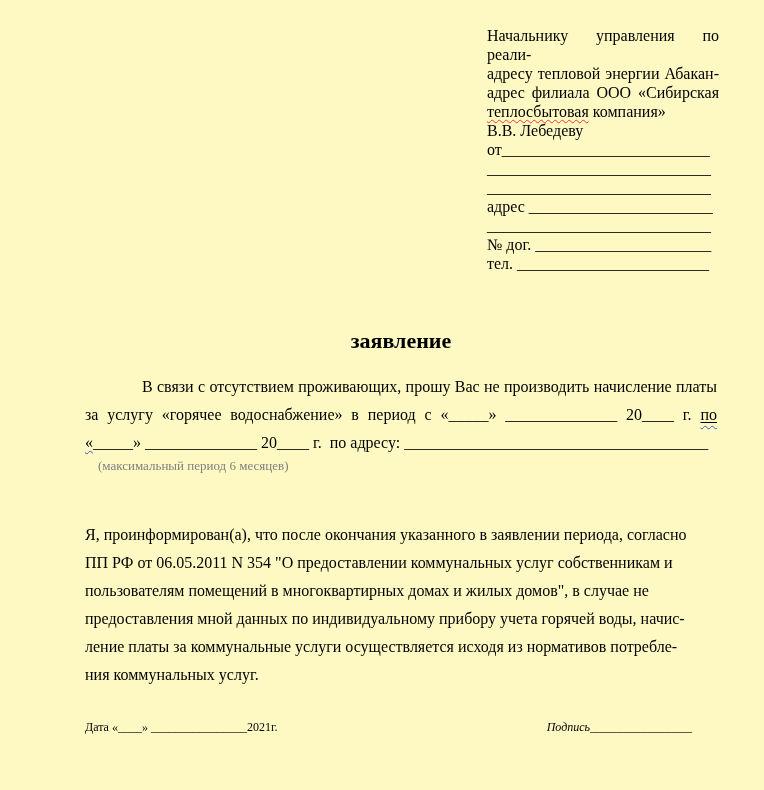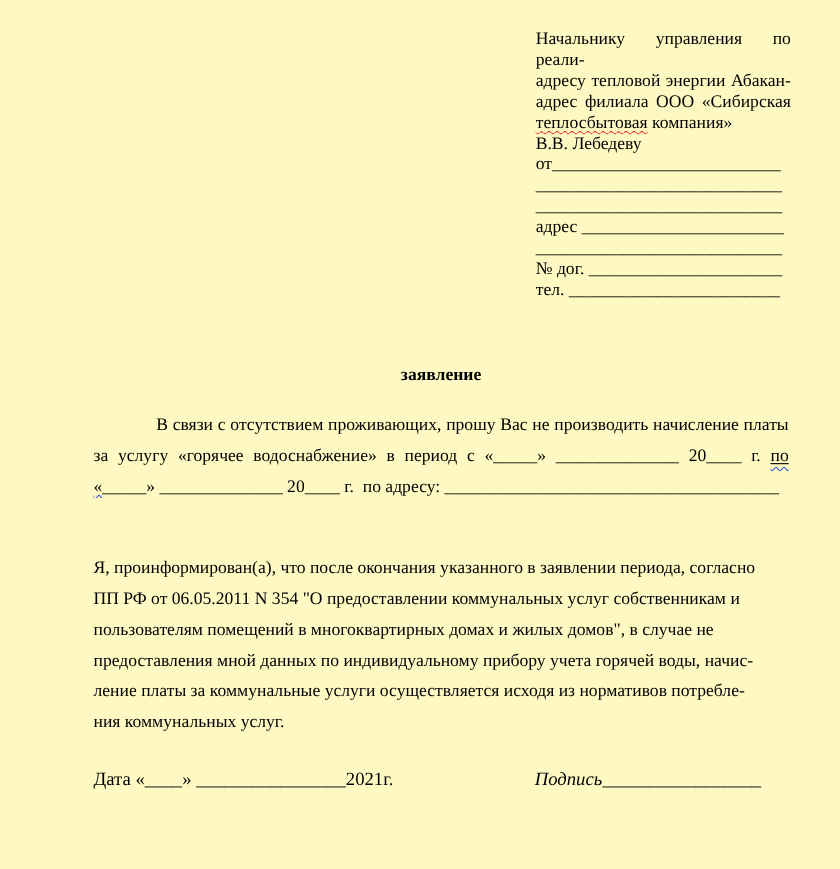--- a/index.html
+++ b/index.html
@@ -51,21 +51,21 @@
     text-decoration-thickness: 1px;
     text-underline-offset: 2px;
   }
   
   .column {
     margin-left: 85px;
     width: 632px;
   }
   .doc-title {
     margin-top: 54px;
-    font-size: 16px;
+    font-size: 22px;
     line-height: 28px;
     font-weight: bold;
     text-align: center;
   }
   .para1 { margin-top: 18px; font-size: 16px; line-height: 28px; }
   .pline { min-height: 28px; }
   .pline.ind { text-indent: 57px; }
   .pline.pre { white-space: pre-wrap; }
   .note {
     margin-top: 0px;
@@ -75,21 +75,21 @@
     color: #808080;
   }
   .para2 {
     margin-top: 46px;
     font-size: 16px;
     line-height: 28px;
     white-space: pre-line;
   }
   .footer {
     margin-top: 24px;
-    font-size: 17px;
+    font-size: 12px;
     line-height: 28px;
     display: flex;
     align-items: flex-start;
   }
   .signature { margin-left: auto; margin-right: 25px; font-style: italic; }
 </style>
 </head>
 <body>
 
 <div class="page">
@@ -112,20 +112,21 @@
   <div class="column">
 
     <div class="doc-title">заявление</div>
 
     <div class="para1">
       <div class="pline ind jline">В связи с отсутствием проживающих, прошу Вас не производить начисление платы</div>
       <div class="pline jline"><span>за услугу «горячее водоснабжение» в период с «_____» ______________ 20____ г. </span><span class="sq-blue-low"><span class="solid-u">по</span></span></div>
       <div class="pline pre"><span class="sq-blue">«</span><span>_____» ______________ 20____ г.  по адресу: ______________________________________</span></div>
     </div>
 
+    <div class="note">(максимальный период 6 месяцев)</div>
 
     <div class="para2">Я, проинформирован(а), что после окончания указанного в заявлении периода, согласно
 ПП РФ от 06.05.2011 N 354 "О предоставлении коммунальных услуг собственникам и
 пользователям помещений в многоквартирных домах и жилых домов", в случае не
 предоставления мной данных по индивидуальному прибору учета горячей воды, начис-
 ление платы за коммунальные услуги осуществляется исходя из нормативов потребле-
 ния коммунальных услуг.</div>
 
     <div class="footer">
       <span>Дата «____» ________________2021г.</span>

